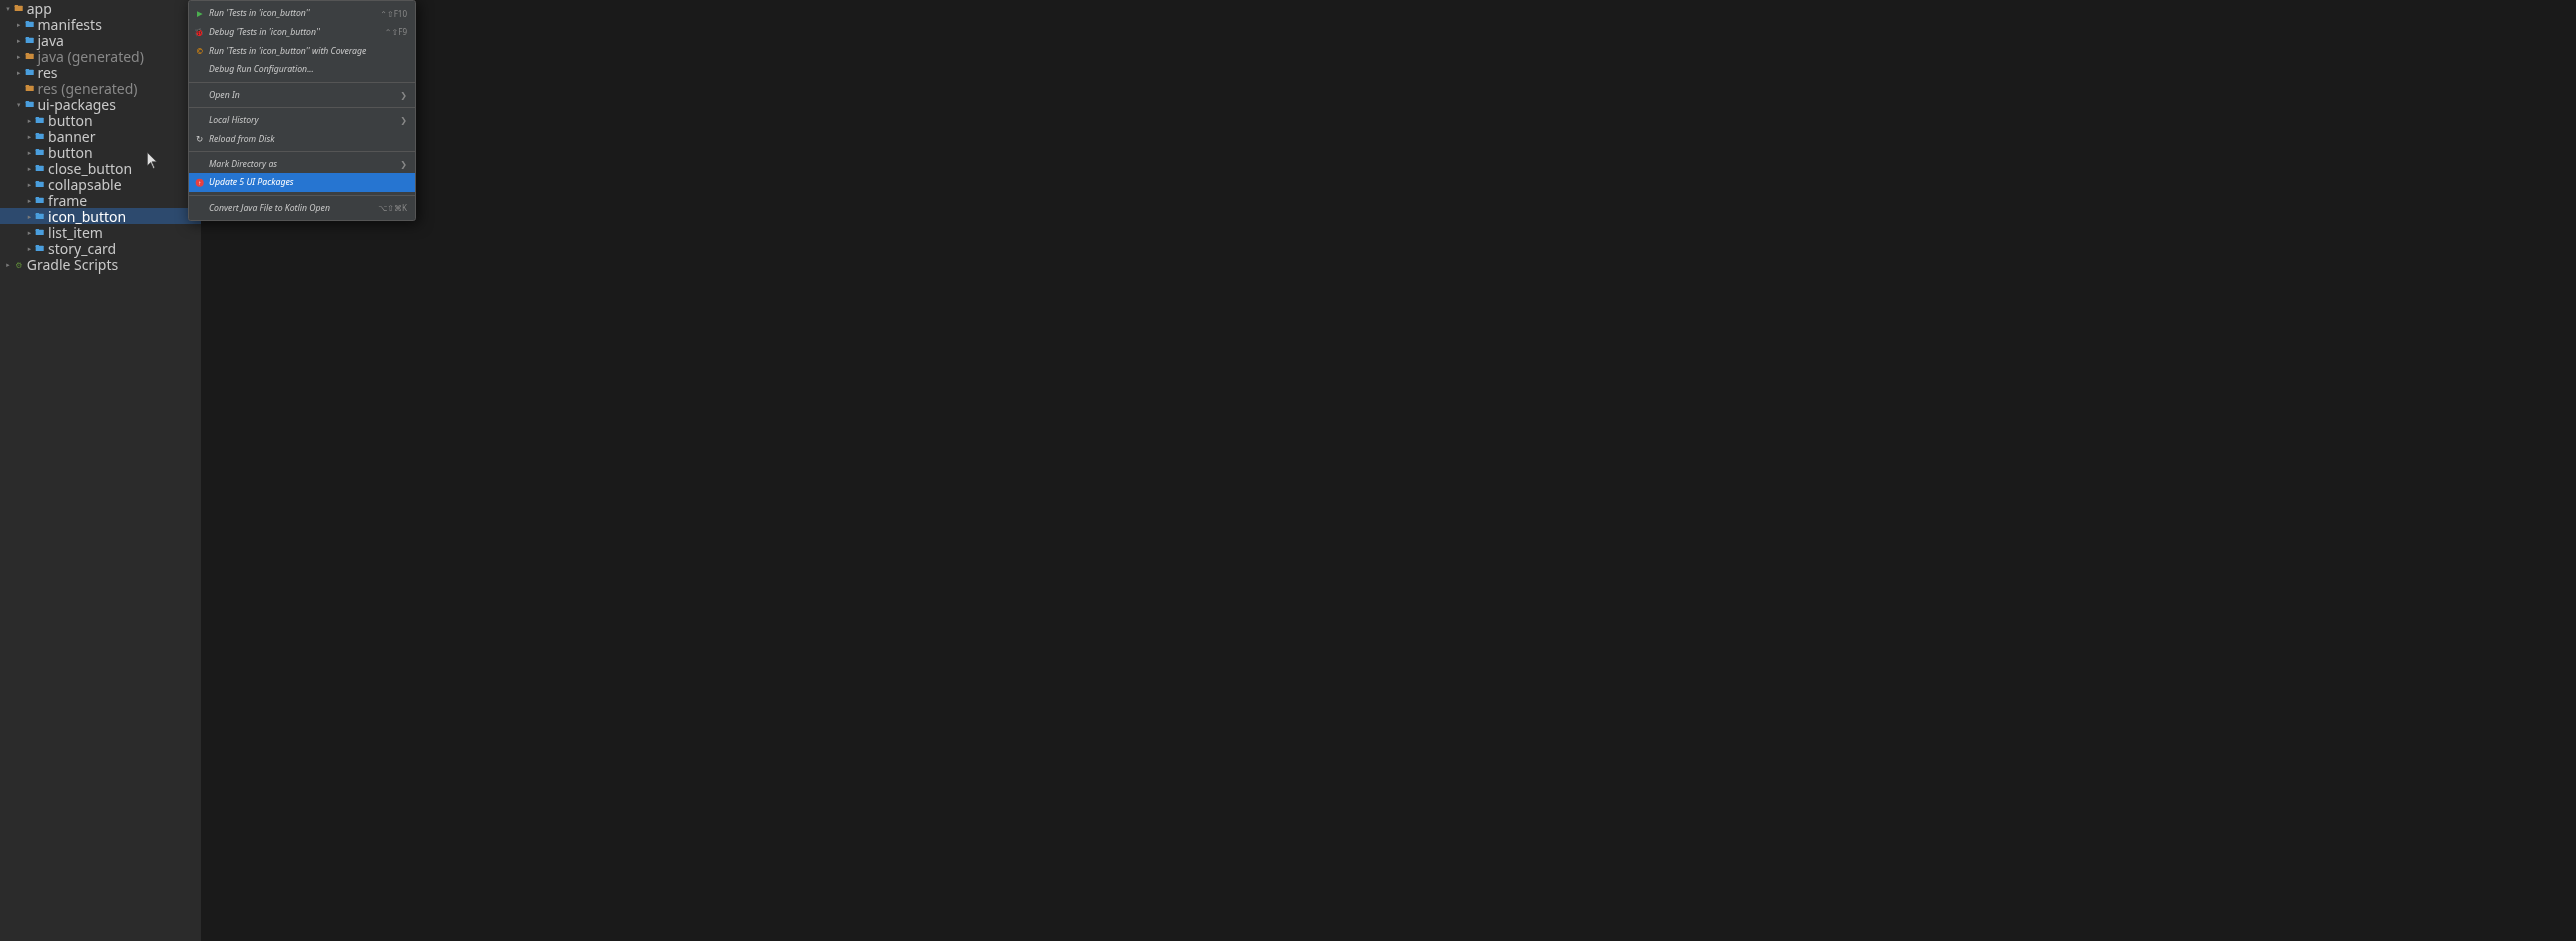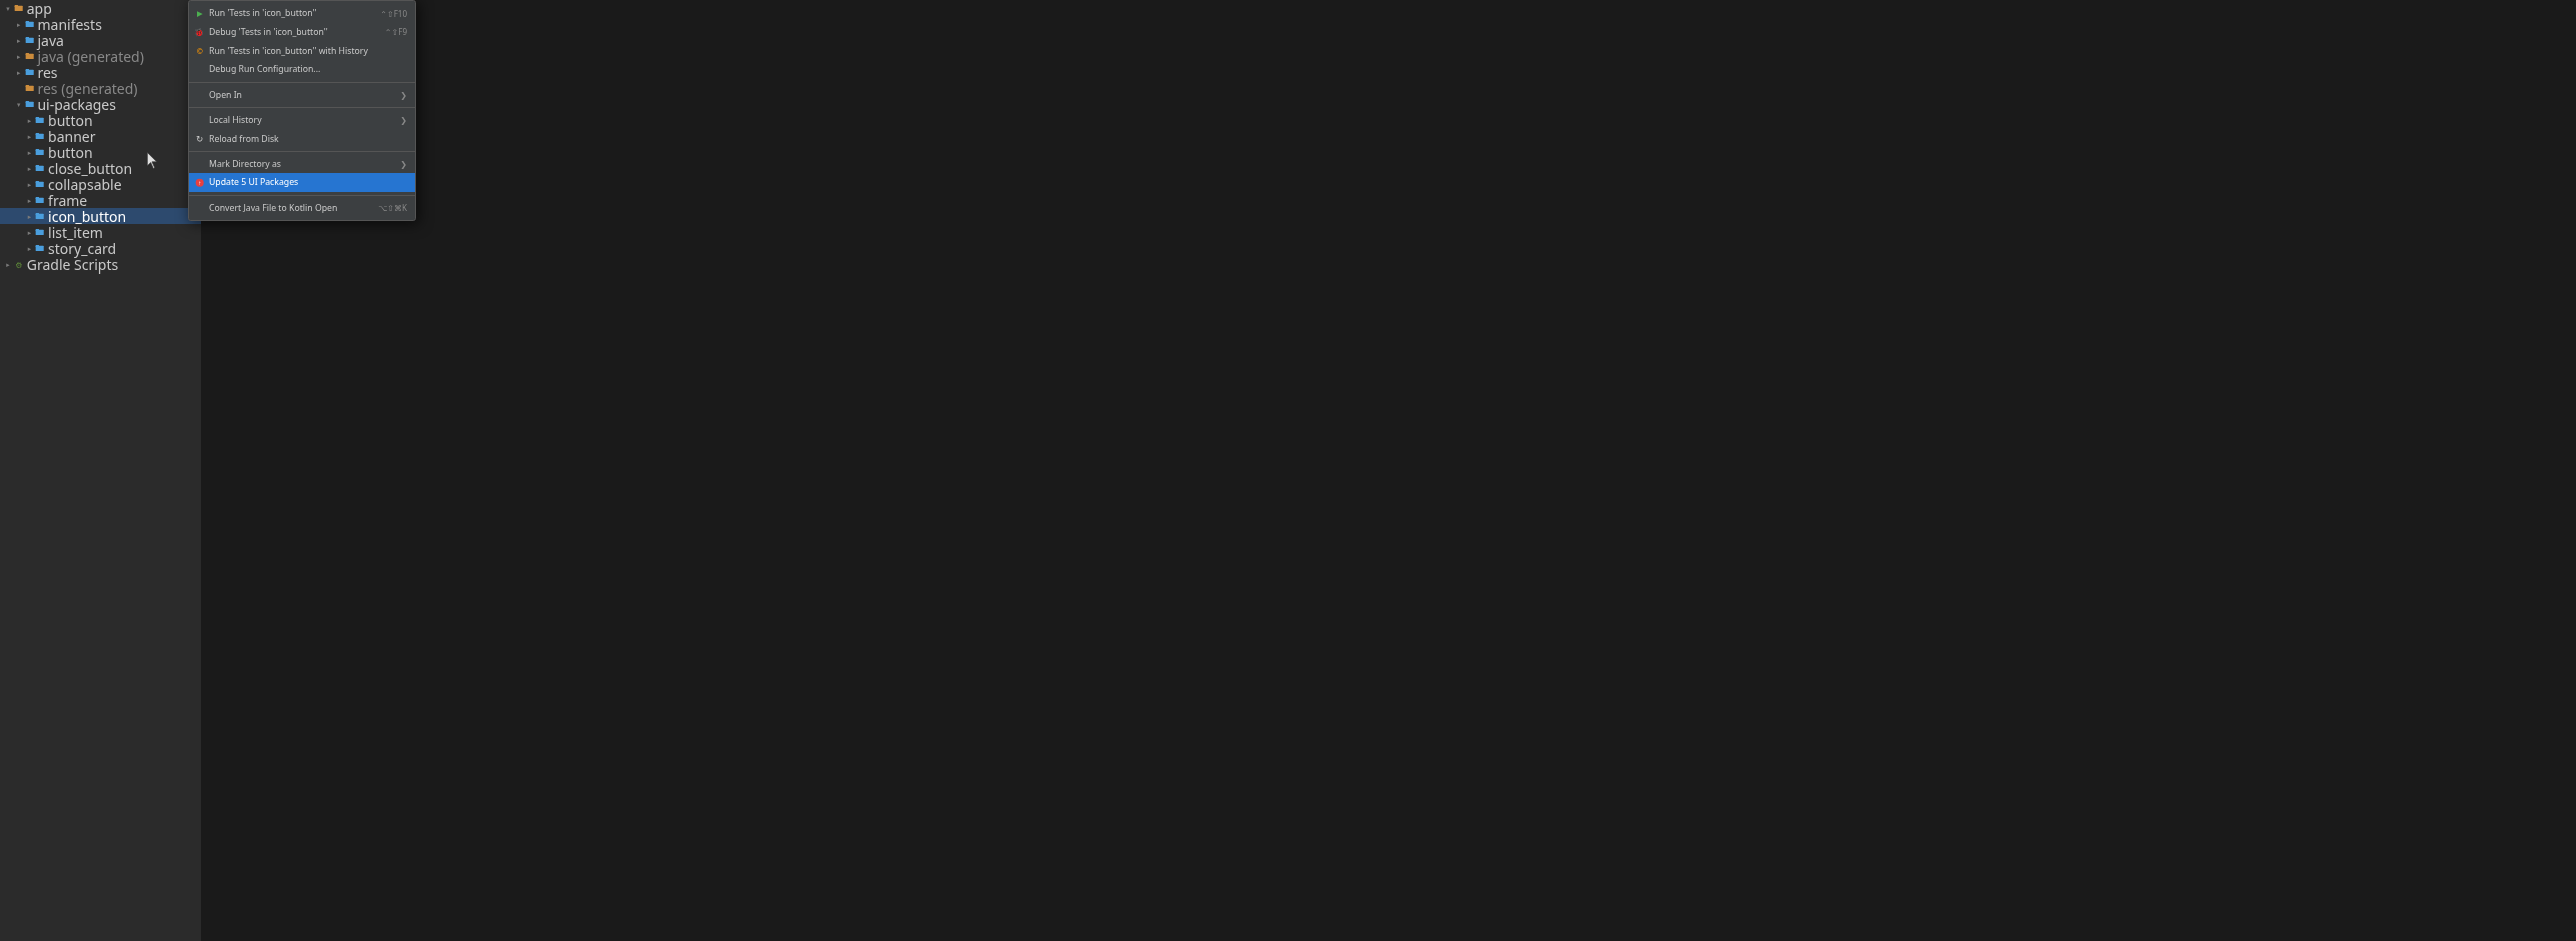--- a/index.html
+++ b/index.html
@@ -112,20 +112,21 @@
     }
 
     .menu-item.highlighted {
       background: #2675d1;
       color: #ffffff;
     }
 
     .menu-item .menu-label {
       flex: 1;
       font-size: 8.7px;
+      font-style: italic;
     }
 
     .menu-item .shortcut {
       color: #888;
       font-size: 8px;
       margin-left: 9px;
     }
 
     .menu-item .submenu-arrow {
       color: #888;
@@ -375,21 +376,21 @@
       </div>
 
       <div class="menu-item">
         <span class="icon-left debug-icon" style="font-size:8px;">🐞</span>
         <span class="menu-label">Debug 'Tests in 'icon_button''</span>
         <span class="shortcut">⌃⇧F9</span>
       </div>
 
       <div class="menu-item">
         <span class="icon-left coverage-icon" style="font-size:7.4px; color:#ff9800; font-weight:bold;">©</span>
-        <span class="menu-label">Run 'Tests in 'icon_button'' with History</span>
+        <span class="menu-label">Run 'Tests in 'icon_button'' with Coverage</span>
         <span class="shortcut"></span>
       </div>
 
       <div class="menu-item">
         <span class="menu-label">Debug Run Configuration...</span>
       </div>
 
       <div style="border-top: 0.7px solid #555; margin: 2.7px 0;"></div>
 
       <div class="menu-item">

